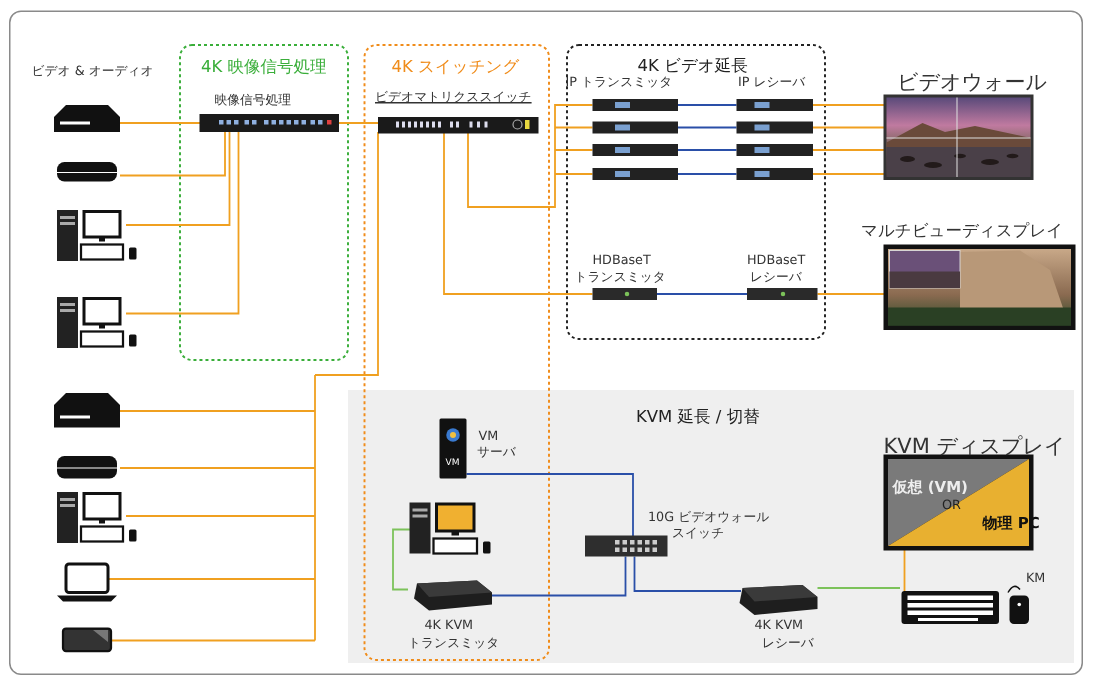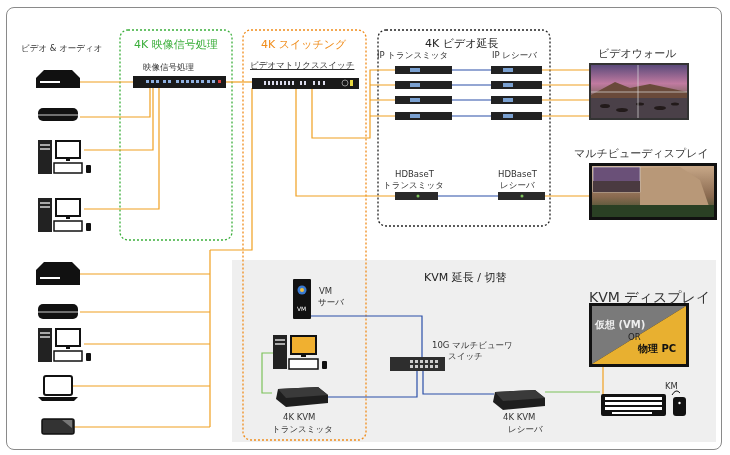--- a/index.html
+++ b/index.html
@@ -311,28 +311,28 @@
 
 <div class="lbl" style="left:21px;top:43px;">ビデオ &amp; オーディオ</div>
 <div class="lbl" style="left:143px;top:62px;">映像信号処理</div>
 <div class="lbl" style="left:250px;top:60px;text-decoration:underline;">ビデオマトリクススイッチ</div>
 <div class="lbl" style="left:377px;top:50px;">IP トランスミッタ</div>
 <div class="lbl" style="left:492px;top:50px;">IP レシーバ</div>
 <div class="lbl" style="left:395px;top:169px;">HDBaseT</div>
 <div class="lbl" style="left:383px;top:180px;">トランスミッタ</div>
 <div class="lbl" style="left:498px;top:169px;">HDBaseT</div>
 <div class="lbl" style="left:500px;top:180px;">レシーバ</div>
-<div class="grp-title" style="left:598px;top:46px;font-size:11px;">ビデオウォール</div>
+<div class="grp-title" style="left:598px;top:46px;font-size:14px;">ビデオウォール</div>
 <div class="grp-title" style="left:574px;top:146px;font-size:11px;">マルチビューディスプレイ</div>
 <div class="lbl" style="left:319px;top:286px;">VM</div>
 <div class="lbl" style="left:318px;top:297px;">サーバ</div>
 <div class="lbl sm" style="left:297px;top:304px;color:#fff;font-size:6px;">VM</div>
-<div class="lbl" style="left:432px;top:340px;">10G マルチビューワ</div>
+<div class="lbl" style="left:432px;top:340px;">10G ビデオウォール</div>
 <div class="lbl" style="left:448px;top:351px;">スイッチ</div>
 <div class="lbl" style="left:283px;top:412px;">4K KVM</div>
 <div class="lbl" style="left:272px;top:424px;">トランスミッタ</div>
 <div class="lbl" style="left:503px;top:412px;">4K KVM</div>
 <div class="lbl" style="left:508px;top:424px;">レシーバ</div>
 <div class="grp-title" style="left:589px;top:289px;font-size:14px;">KVM ディスプレイ</div>
 <div class="kvm-display-text" style="left:595px;top:318px;color:#eee;">仮想 (VM)</div>
 <div class="kvm-display-text" style="left:628px;top:332px;color:#222;font-weight:normal;font-size:8.5px;">OR</div>
-<div class="kvm-display-text" style="left:638px;top:342px;color:#111;">物理 PC</div>
-<div class="lbl" style="left:665px;top:381px;">KM</div>
+<div class="kvm-display-text" style="left:655px;top:342px;color:#111;">物理 PC</div>
+<div class="lbl" style="left:684px;top:381px;">KM</div>
 
 </body></html>

